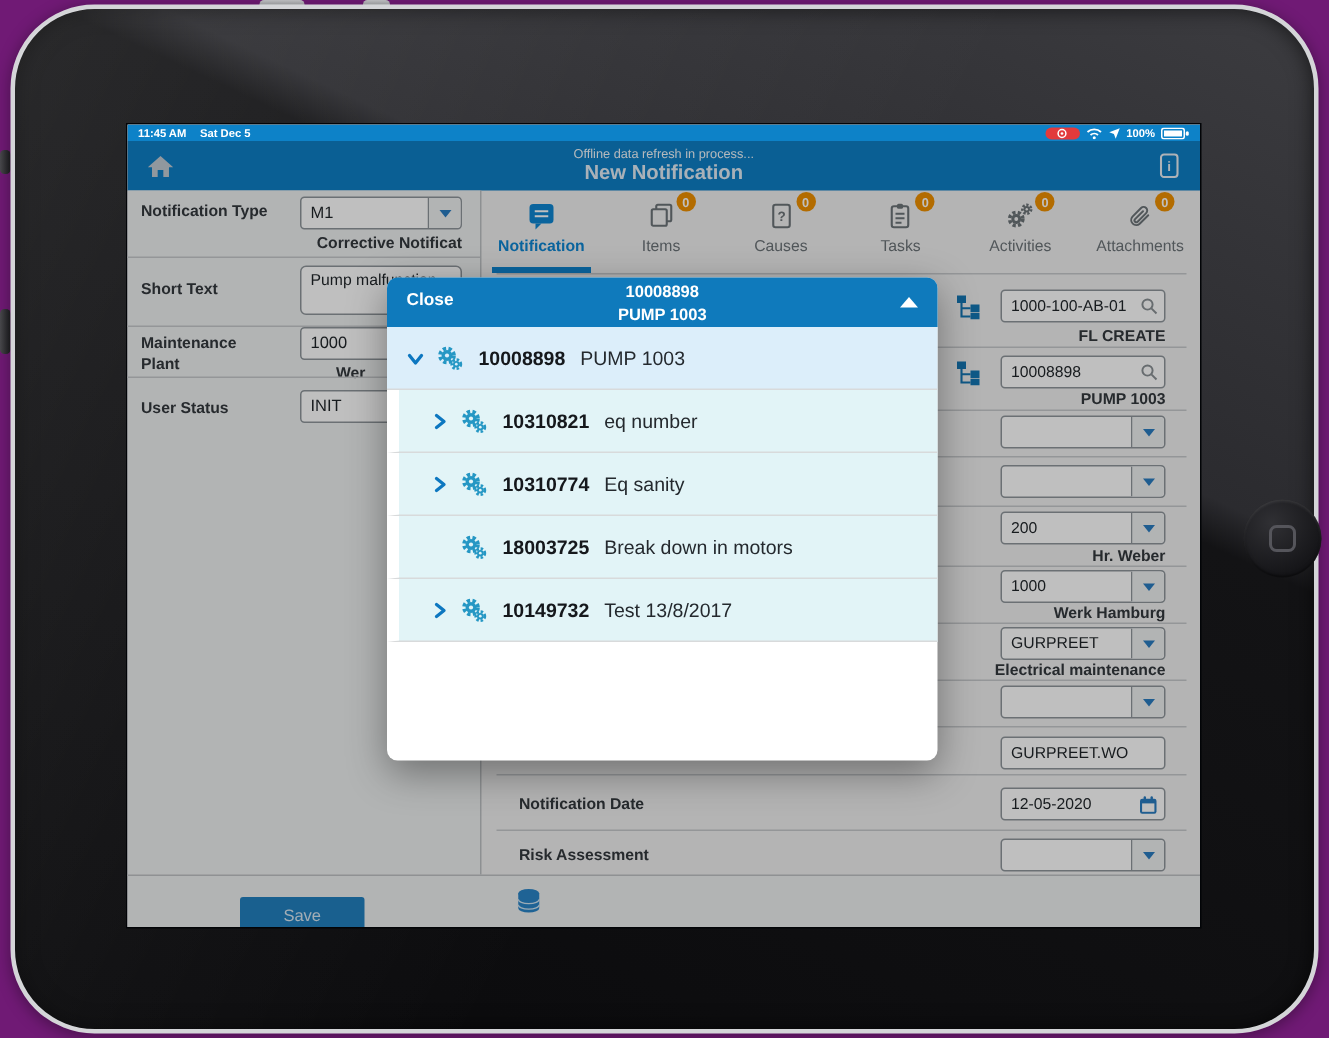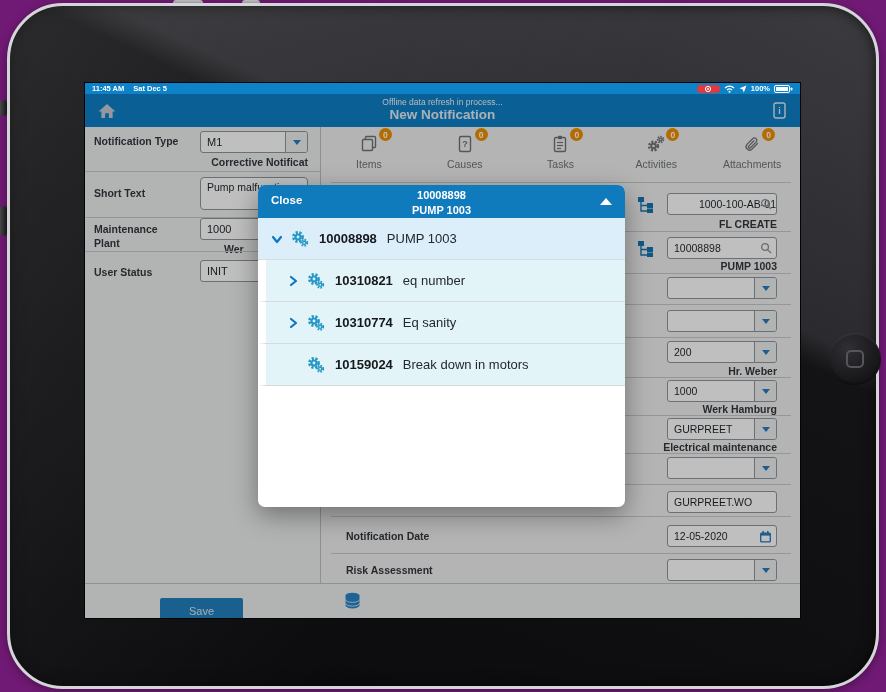--- a/index.html
+++ b/index.html
@@ -184,20 +184,30 @@
         <div class="ldiv" style="top:124px;"></div>
 
         <div class="flabel" style="top:139px;">User Status</div>
         <div class="fbox" style="top:133px;">
           <span>INIT</span>
         </div>
       </div>
 
       <div class="right-panel">
         <div class="tabbar">
+          <div class="tab active">
+            <svg width="20" height="20" viewBox="0 0 20 20">
+                <rect x="2" y="2" width="16" height="13" rx="2.5" fill="#0e86d2"></rect>
+                <path d="M6 15 L6 19 L10 15 Z" fill="#0e86d2"></path>
+                <line x1="5.5" y1="6.8" x2="14.5" y2="6.8" stroke="#fff" stroke-width="1.4"></line>
+                <line x1="5.5" y1="10.2" x2="14.5" y2="10.2" stroke="#fff" stroke-width="1.4"></line>
+              </svg>
+            <span>Notification</span>
+            <span class="underline"></span>
+          </div>
           <div class="tab">
             <svg width="20" height="20" viewBox="0 0 20 20">
                 <rect x="6.5" y="2.5" width="10" height="11" rx="1" stroke="#6d7478" fill="none" stroke-width="1.4"></rect>
                 <rect x="3.5" y="5.5" width="10" height="11" rx="1" stroke="#6d7478" fill="#f0f0f1" stroke-width="1.4"></rect>
               </svg>
             <span>Items</span>
             <span class="badge">0</span>
           </div>
           <div class="tab">
             <svg width="20" height="20" viewBox="0 0 20 20">
@@ -239,21 +249,21 @@
           </div>
         </div>
         <div class="rdiv" style="top:55px;"></div>
 
         <svg class="ricon" style="top:68px;" width="18" height="18" viewBox="0 0 18 18">
             <rect x="1" y="2" width="6" height="5" fill="#1577b4"></rect>
             <path d="M4 7 V16 H10 M4 10.5 H10" stroke="#1577b4" stroke-width="1.4" fill="none"></path>
             <rect x="10" y="8" width="6" height="5" fill="#1577b4"></rect>
             <rect x="10" y="13.5" width="6" height="4.5" fill="#1577b4"></rect>
           </svg>
-        <div class="rbox" style="top:66px;justify-content:flex-end;">
+        <div class="rbox" style="top:66px;">
           <span>1000-100-AB-01</span>
           <svg class="mag" width="12" height="12" viewBox="0 0 12 12">
               <circle cx="5" cy="5" r="3.4" stroke="#8a9094" fill="none" stroke-width="1.3"></circle>
               <line x1="7.6" y1="7.6" x2="11" y2="11" stroke="#8a9094" stroke-width="1.3"></line>
             </svg>
         </div>
         <div class="rhelper" style="top:91px;">FL CREATE</div>
         <div class="rdiv" style="top:104px;"></div>
 
         <svg class="ricon" style="top:112px;" width="18" height="18" viewBox="0 0 18 18">
@@ -425,20 +435,35 @@
       <div class="trow child bg-cyan">
         <svg class="chev hiddenx" viewBox="0 0 14 14"></svg>
         <svg class="tree-ic" viewBox="0 0 18 18">
             <circle cx="7" cy="7" r="4.6" stroke="#2597c4" stroke-width="2.6" fill="none" stroke-dasharray="2.2 1.55"></circle>
             <circle cx="7" cy="7" r="3.6" fill="#2597c4"></circle>
             <circle cx="7" cy="7" r="1.4" fill="#e2f4f7"></circle>
             <circle cx="13.2" cy="12.8" r="3" stroke="#2597c4" stroke-width="1.9" fill="none" stroke-dasharray="1.6 1.2"></circle>
             <circle cx="13.2" cy="12.8" r="2.2" fill="#2597c4"></circle>
             <circle cx="13.2" cy="12.8" r="0.9" fill="#e2f4f7"></circle>
           </svg>
-        <span class="num">10159024</span>
+        <span class="num">18003725</span>
         <span>Break down in motors</span>
       </div>
 
+      <div class="trow child bg-cyan">
+        <svg class="chev" viewBox="0 0 14 14">
+            <path d="M5 3 L10 7 L5 11" stroke="#0d77c0" stroke-width="2.2" fill="none" stroke-linecap="round" stroke-linejoin="round"></path>
+          </svg>
+        <svg class="tree-ic" viewBox="0 0 18 18">
+            <circle cx="7" cy="7" r="4.6" stroke="#2597c4" stroke-width="2.6" fill="none" stroke-dasharray="2.2 1.55"></circle>
+            <circle cx="7" cy="7" r="3.6" fill="#2597c4"></circle>
+            <circle cx="7" cy="7" r="1.4" fill="#e2f4f7"></circle>
+            <circle cx="13.2" cy="12.8" r="3" stroke="#2597c4" stroke-width="1.9" fill="none" stroke-dasharray="1.6 1.2"></circle>
+            <circle cx="13.2" cy="12.8" r="2.2" fill="#2597c4"></circle>
+            <circle cx="13.2" cy="12.8" r="0.9" fill="#e2f4f7"></circle>
+          </svg>
+        <span class="num">10149732</span>
+        <span>Test 13/8/2017</span>
+      </div>
     </div>
 
   </div>
 </div>
 
 </body></html>

